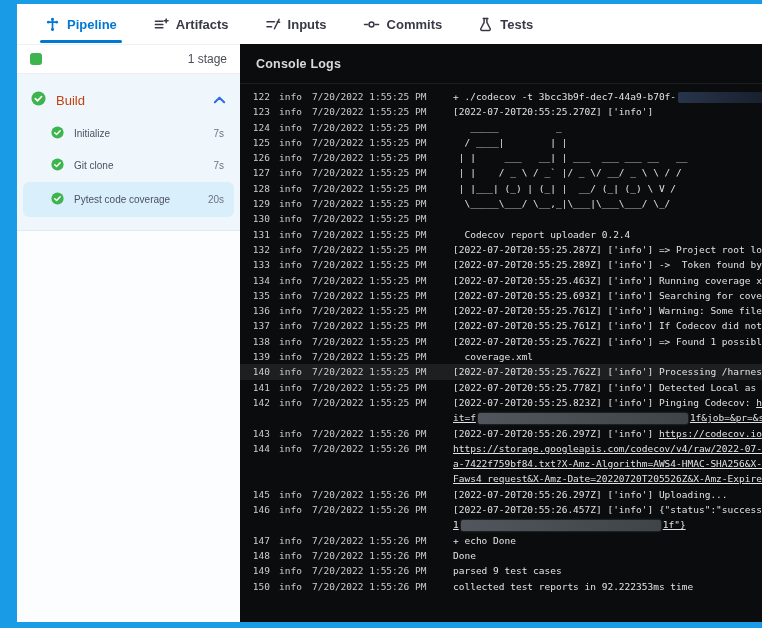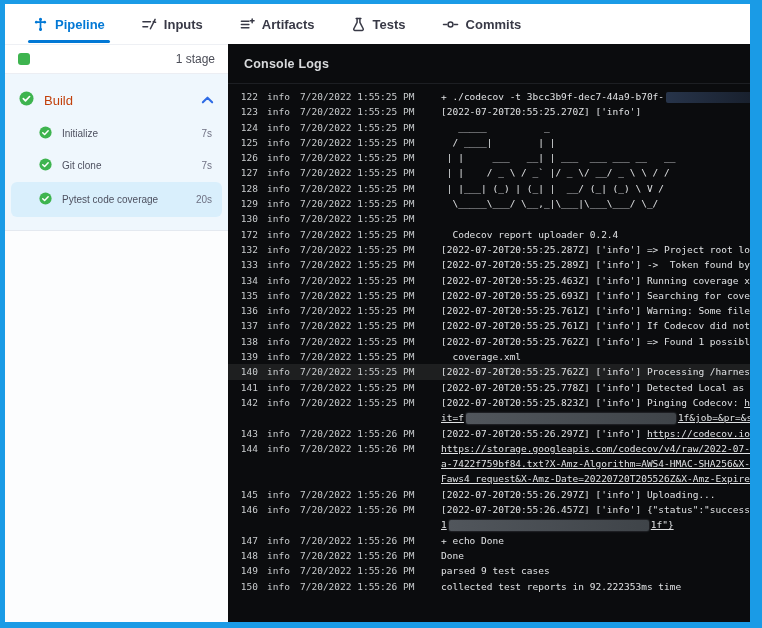--- a/index.html
+++ b/index.html
@@ -1,18 +1,18 @@
 <!DOCTYPE html>
 <html><head>
 <meta charset="utf-8">
 <style>
   * { margin:0; padding:0; box-sizing:border-box; }
   html,body { width:762px; height:628px; overflow:hidden; font-family:"Liberation Sans", sans-serif; }
   .frame { width:762px; height:628px; background:#1a9be6; padding:4px 12px 6px 5px; }
-  .app { width:745px; height:618px; background:#ffffff; display:flex; flex-direction:column; }
+  .app { width:745px; height:618px; background:#ffffff; display:flex; flex-direction:column;margin-left:12px; }
 
   
   .nav { height:40px; display:flex; align-items:stretch; padding-left:28px; gap:36px; background:#ffffff; flex:0 0 auto; }
   .tab { position:relative; display:flex; align-items:center; gap:7px; font-size:13px; font-weight:bold; color:#383946; cursor:pointer; }
   .tab svg { display:block; }
   .tab.active { color:#0278d5; }
   .tab.active::after { content:""; position:absolute; left:-5px; right:-5px; bottom:1px; height:3px; background:#0278d5; border-radius:2px; }
 
   
   .content { flex:1; display:flex; min-height:0;justify-content:flex-end; }
@@ -67,65 +67,65 @@
                 <circle cx="8" cy="13" r="1.6" fill="#0278d5" stroke="none"></circle>
               </g>
             </svg>
         </span>
         <span>Pipeline</span>
       </div>
       <div class="tab">
         <span>
           <svg width="16" height="15" viewBox="0 0 16 16">
               <g stroke="#383946" stroke-width="1.6" fill="none" stroke-linecap="round">
-                <path d="M1.5 5h8"></path>
-                <path d="M1.5 10.5h5"></path>
-                <path d="M14.5 2.5l-5 10"></path>
-                <path d="M12.5 5l2.5 0.6"></path>
-              </g>
-            </svg>
-        </span>
-        <span>Inputs</span>
-      </div>
-      <div class="tab">
-        <span>
-          <svg width="16" height="15" viewBox="0 0 16 16">
-              <g stroke="#383946" stroke-width="1.6" fill="none" stroke-linecap="round">
                 <path d="M2 4.5h8"></path>
                 <path d="M2 8h8"></path>
                 <path d="M2 11.5h8"></path>
                 <path d="M13.5 2v4"></path>
                 <path d="M11.5 4h4"></path>
               </g>
             </svg>
         </span>
         <span>Artifacts</span>
       </div>
       <div class="tab">
         <span>
-          <svg width="15" height="15" viewBox="0 0 16 16">
-              <g stroke="#383946" stroke-width="1.6" fill="none" stroke-linecap="round" stroke-linejoin="round">
-                <path d="M5.5 1.5h5"></path>
-                <path d="M6.5 1.5v4.2L3 12.5a1.3 1.3 0 0 0 1.2 1.8h7.6a1.3 1.3 0 0 0 1.2-1.8L9.5 5.7V1.5"></path>
-              </g>
-            </svg>
-        </span>
-        <span>Tests</span>
+          <svg width="16" height="15" viewBox="0 0 16 16">
+              <g stroke="#383946" stroke-width="1.6" fill="none" stroke-linecap="round">
+                <path d="M1.5 5h8"></path>
+                <path d="M1.5 10.5h5"></path>
+                <path d="M14.5 2.5l-5 10"></path>
+                <path d="M12.5 5l2.5 0.6"></path>
+              </g>
+            </svg>
+        </span>
+        <span>Inputs</span>
       </div>
       <div class="tab">
         <span>
           <svg width="17" height="15" viewBox="0 0 17 16">
               <g stroke="#383946" stroke-width="1.6" fill="none" stroke-linecap="round">
                 <path d="M1 8h3.5"></path>
                 <circle cx="8.5" cy="8" r="2.6"></circle>
                 <path d="M12.5 8H16"></path>
               </g>
             </svg>
         </span>
         <span>Commits</span>
+      </div>
+      <div class="tab">
+        <span>
+          <svg width="15" height="15" viewBox="0 0 16 16">
+              <g stroke="#383946" stroke-width="1.6" fill="none" stroke-linecap="round" stroke-linejoin="round">
+                <path d="M5.5 1.5h5"></path>
+                <path d="M6.5 1.5v4.2L3 12.5a1.3 1.3 0 0 0 1.2 1.8h7.6a1.3 1.3 0 0 0 1.2-1.8L9.5 5.7V1.5"></path>
+              </g>
+            </svg>
+        </span>
+        <span>Tests</span>
       </div>
     </div>
 
     <div class="content">
 
       <div class="sidebar">
         <div class="stage-header">
           <span class="stage-square"></span>
           <span class="stage-count">1 stage</span>
         </div>
@@ -190,21 +190,21 @@
         <div class="log-list">
             <div class="log-row"><span class="log-num">122</span><span class="log-level">info</span><span class="log-time">7/20/2022 1:55:25 PM</span><span class="log-msg"><span class="">+ ./codecov -t 3bcc3b9f-dec7-44a9-b70f-</span><span class="redact dark" style="width: 100px;"></span></span></div>
             <div class="log-row"><span class="log-num">123</span><span class="log-level">info</span><span class="log-time">7/20/2022 1:55:25 PM</span><span class="log-msg"><span class="">[2022-07-20T20:55:25.270Z] ['info']</span></span></div>
             <div class="log-row"><span class="log-num">124</span><span class="log-level">info</span><span class="log-time">7/20/2022 1:55:25 PM</span><span class="log-msg"><span class="">   _____          _</span></span></div>
             <div class="log-row"><span class="log-num">125</span><span class="log-level">info</span><span class="log-time">7/20/2022 1:55:25 PM</span><span class="log-msg"><span class="">  / ____|        | |</span></span></div>
             <div class="log-row"><span class="log-num">126</span><span class="log-level">info</span><span class="log-time">7/20/2022 1:55:25 PM</span><span class="log-msg"><span class=""> | |     ___   __| | ___  ___ ___ __   __</span></span></div>
             <div class="log-row"><span class="log-num">127</span><span class="log-level">info</span><span class="log-time">7/20/2022 1:55:25 PM</span><span class="log-msg"><span class=""> | |    / _ \ / _` |/ _ \/ __/ _ \ \ / /</span></span></div>
             <div class="log-row"><span class="log-num">128</span><span class="log-level">info</span><span class="log-time">7/20/2022 1:55:25 PM</span><span class="log-msg"><span class=""> | |___| (_) | (_| |  __/ (_| (_) \ V /</span></span></div>
             <div class="log-row"><span class="log-num">129</span><span class="log-level">info</span><span class="log-time">7/20/2022 1:55:25 PM</span><span class="log-msg"><span class="">  \_____\___/ \__,_|\___|\___\___/ \_/</span></span></div>
             <div class="log-row"><span class="log-num">130</span><span class="log-level">info</span><span class="log-time">7/20/2022 1:55:25 PM</span><span class="log-msg"></span></div>
-            <div class="log-row"><span class="log-num">172</span><span class="log-level">info</span><span class="log-time">7/20/2022 1:55:25 PM</span><span class="log-msg"><span class="">  Codecov report uploader 0.2.4</span></span></div>
+            <div class="log-row"><span class="log-num">131</span><span class="log-level">info</span><span class="log-time">7/20/2022 1:55:25 PM</span><span class="log-msg"><span class="">  Codecov report uploader 0.2.4</span></span></div>
             <div class="log-row"><span class="log-num">132</span><span class="log-level">info</span><span class="log-time">7/20/2022 1:55:25 PM</span><span class="log-msg"><span class="">[2022-07-20T20:55:25.287Z] ['info'] =&gt; Project root lo</span></span></div>
             <div class="log-row"><span class="log-num">133</span><span class="log-level">info</span><span class="log-time">7/20/2022 1:55:25 PM</span><span class="log-msg"><span class="">[2022-07-20T20:55:25.289Z] ['info'] -&gt;  Token found by</span></span></div>
             <div class="log-row"><span class="log-num">134</span><span class="log-level">info</span><span class="log-time">7/20/2022 1:55:25 PM</span><span class="log-msg"><span class="">[2022-07-20T20:55:25.463Z] ['info'] Running coverage xm</span></span></div>
             <div class="log-row"><span class="log-num">135</span><span class="log-level">info</span><span class="log-time">7/20/2022 1:55:25 PM</span><span class="log-msg"><span class="">[2022-07-20T20:55:25.693Z] ['info'] Searching for cove</span></span></div>
             <div class="log-row"><span class="log-num">136</span><span class="log-level">info</span><span class="log-time">7/20/2022 1:55:25 PM</span><span class="log-msg"><span class="">[2022-07-20T20:55:25.761Z] ['info'] Warning: Some files</span></span></div>
             <div class="log-row"><span class="log-num">137</span><span class="log-level">info</span><span class="log-time">7/20/2022 1:55:25 PM</span><span class="log-msg"><span class="">[2022-07-20T20:55:25.761Z] ['info'] If Codecov did not</span></span></div>
             <div class="log-row"><span class="log-num">138</span><span class="log-level">info</span><span class="log-time">7/20/2022 1:55:25 PM</span><span class="log-msg"><span class="">[2022-07-20T20:55:25.762Z] ['info'] =&gt; Found 1 possible</span></span></div>
             <div class="log-row"><span class="log-num">139</span><span class="log-level">info</span><span class="log-time">7/20/2022 1:55:25 PM</span><span class="log-msg"><span class="">  coverage.xml</span></span></div>
             <div class="log-row hl"><span class="log-num">140</span><span class="log-level">info</span><span class="log-time">7/20/2022 1:55:25 PM</span><span class="log-msg"><span class="">[2022-07-20T20:55:25.762Z] ['info'] Processing /harness</span></span></div>
             <div class="log-row"><span class="log-num">141</span><span class="log-level">info</span><span class="log-time">7/20/2022 1:55:25 PM</span><span class="log-msg"><span class="">[2022-07-20T20:55:25.778Z] ['info'] Detected Local as t</span></span></div>

